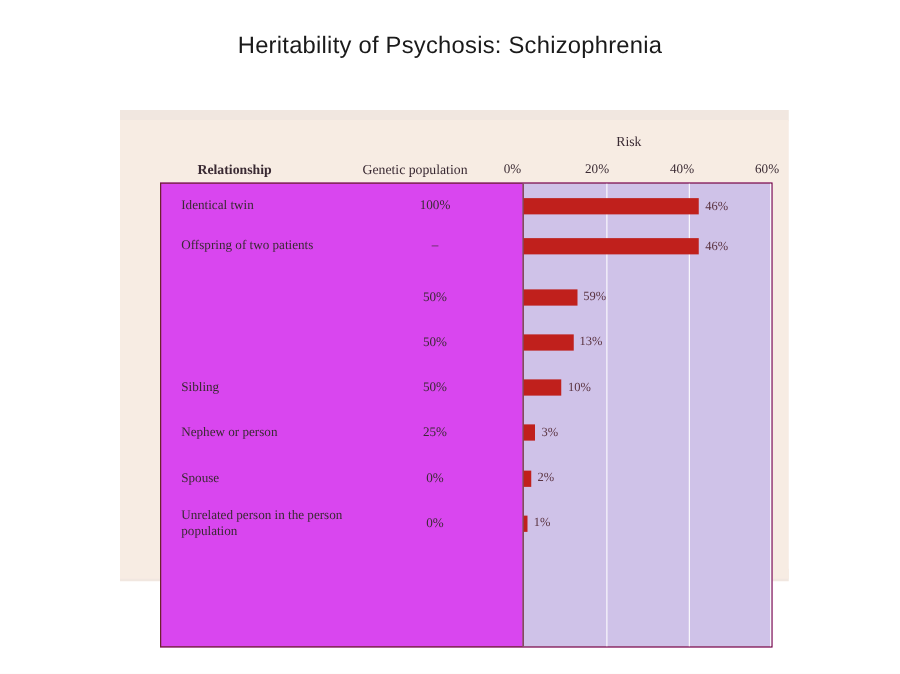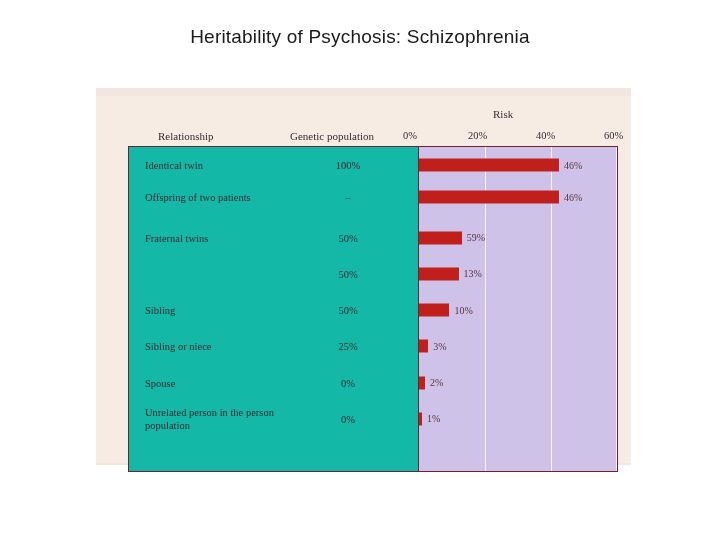--- a/index.html
+++ b/index.html
@@ -48,21 +48,21 @@
     height: 348px;
   }
 
   
   .hdr {
     position: absolute;
     font-family: "Liberation Serif", serif;
     color: #3a2a33;
     font-size: 11px;
   }
-  .hdr-relationship { left: 50px;  top: 28px; }
+  .hdr-relationship { left: 50px;  top: 28px; font-weight: bold; }
   .hdr-relatedness  { left: 182px; top: 28px; }
   .hdr-risk         { left: 385px; top: 6px; font-size: 11px; }
 
   .axis-label {
     position: absolute;
     top: 28px;
     font-family: "Liberation Serif", serif;
     font-size: 10.5px;
     color: #3a2a33;
   }
@@ -70,24 +70,24 @@
   .ax20 { left: 360px; }
   .ax40 { left: 428px; }
   .ax60 { left: 496px; }
 
   
   .tbl {
     position: absolute;
     left: 20px;
     top: 44px;
     width: 490px;
-    height: 326px;
+    height: 372px;
     border: 1.5px solid #6c2230;
     box-sizing: border-box;
-    background: #14b8a6;
+    background: #d946ef;
   }
   .plot-area {
     position: absolute;
     left: 289px;
     top: 0;
     right: 0;
     bottom: 0;
     background: #cfc2e8;
     border-left: 1.5px solid #6c2230;
   }
@@ -204,21 +204,20 @@
             </div>
             <div class="row" style="top: 32px; height: 36.25px;">
               <div class="row-label">Offspring of two patients</div>
               <div class="row-relatedness">–</div>
               <div class="bar-wrap">
                 <div class="bar" style="width: 140.123px; background: rgb(192, 32, 28);"></div>
                 <div class="bar-value" style="left: 146.123px;">46%</div>
               </div>
             </div>
             <div class="row" style="top: 72.5px; height: 36.25px;">
-              <div class="row-label">Fraternal twins</div>
               <div class="row-relatedness">50%</div>
               <div class="bar-wrap">
                 <div class="bar" style="width: 42.6462px; background: rgb(192, 32, 28);"></div>
                 <div class="bar-value" style="left: 48.6462px;">59%</div>
               </div>
             </div>
             <div class="row" style="top: 108.75px; height: 36.25px;">
               <div class="row-relatedness">50%</div>
               <div class="bar-wrap">
                 <div class="bar" style="width: 39.6px; background: rgb(192, 32, 28);"></div>
@@ -227,21 +226,21 @@
             </div>
             <div class="row" style="top: 145px; height: 36.25px;">
               <div class="row-label">Sibling</div>
               <div class="row-relatedness">50%</div>
               <div class="bar-wrap">
                 <div class="bar" style="width: 30.4615px; background: rgb(192, 32, 28);"></div>
                 <div class="bar-value" style="left: 36.4615px; text-align: right;">10%</div>
               </div>
             </div>
             <div class="row" style="top: 181.25px; height: 36.25px;">
-              <div class="row-label">Sibling or niece</div>
+              <div class="row-label">Nephew or person</div>
               <div class="row-relatedness">25%</div>
               <div class="bar-wrap">
                 <div class="bar" style="width: 9.13846px; background: rgb(192, 32, 28);"></div>
                 <div class="bar-value" style="left: 15.1385px;">3%</div>
               </div>
             </div>
             <div class="row" style="top: 217.5px; height: 36.25px;">
               <div class="row-label">Spouse</div>
               <div class="row-relatedness">0%</div>
               <div class="bar-wrap">

